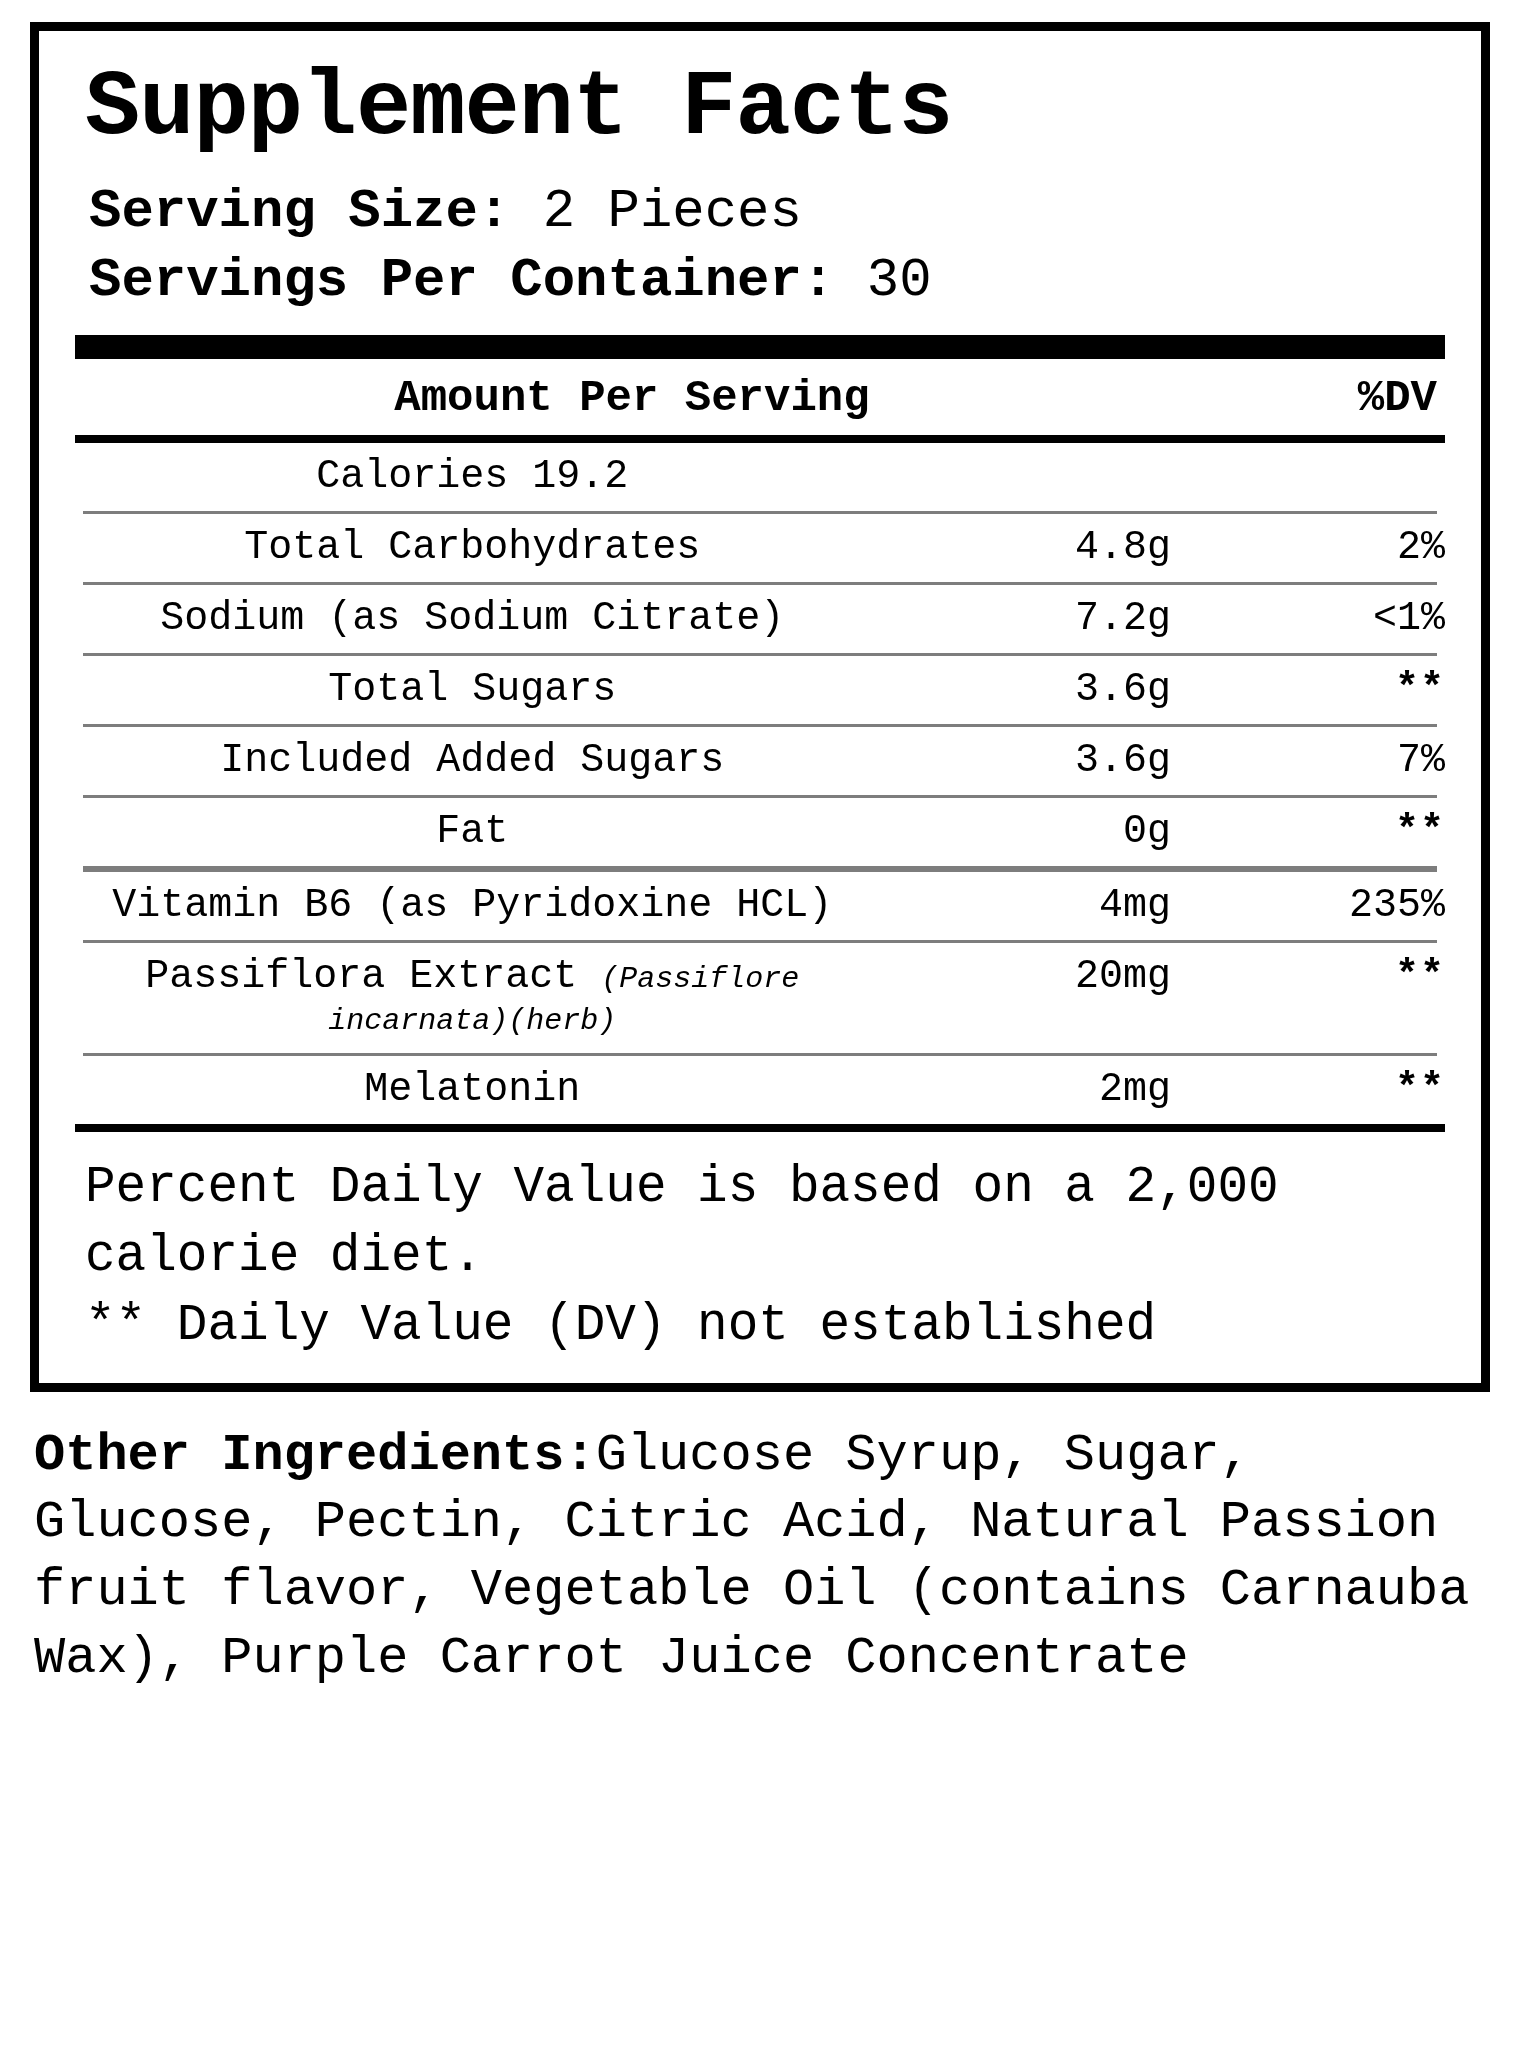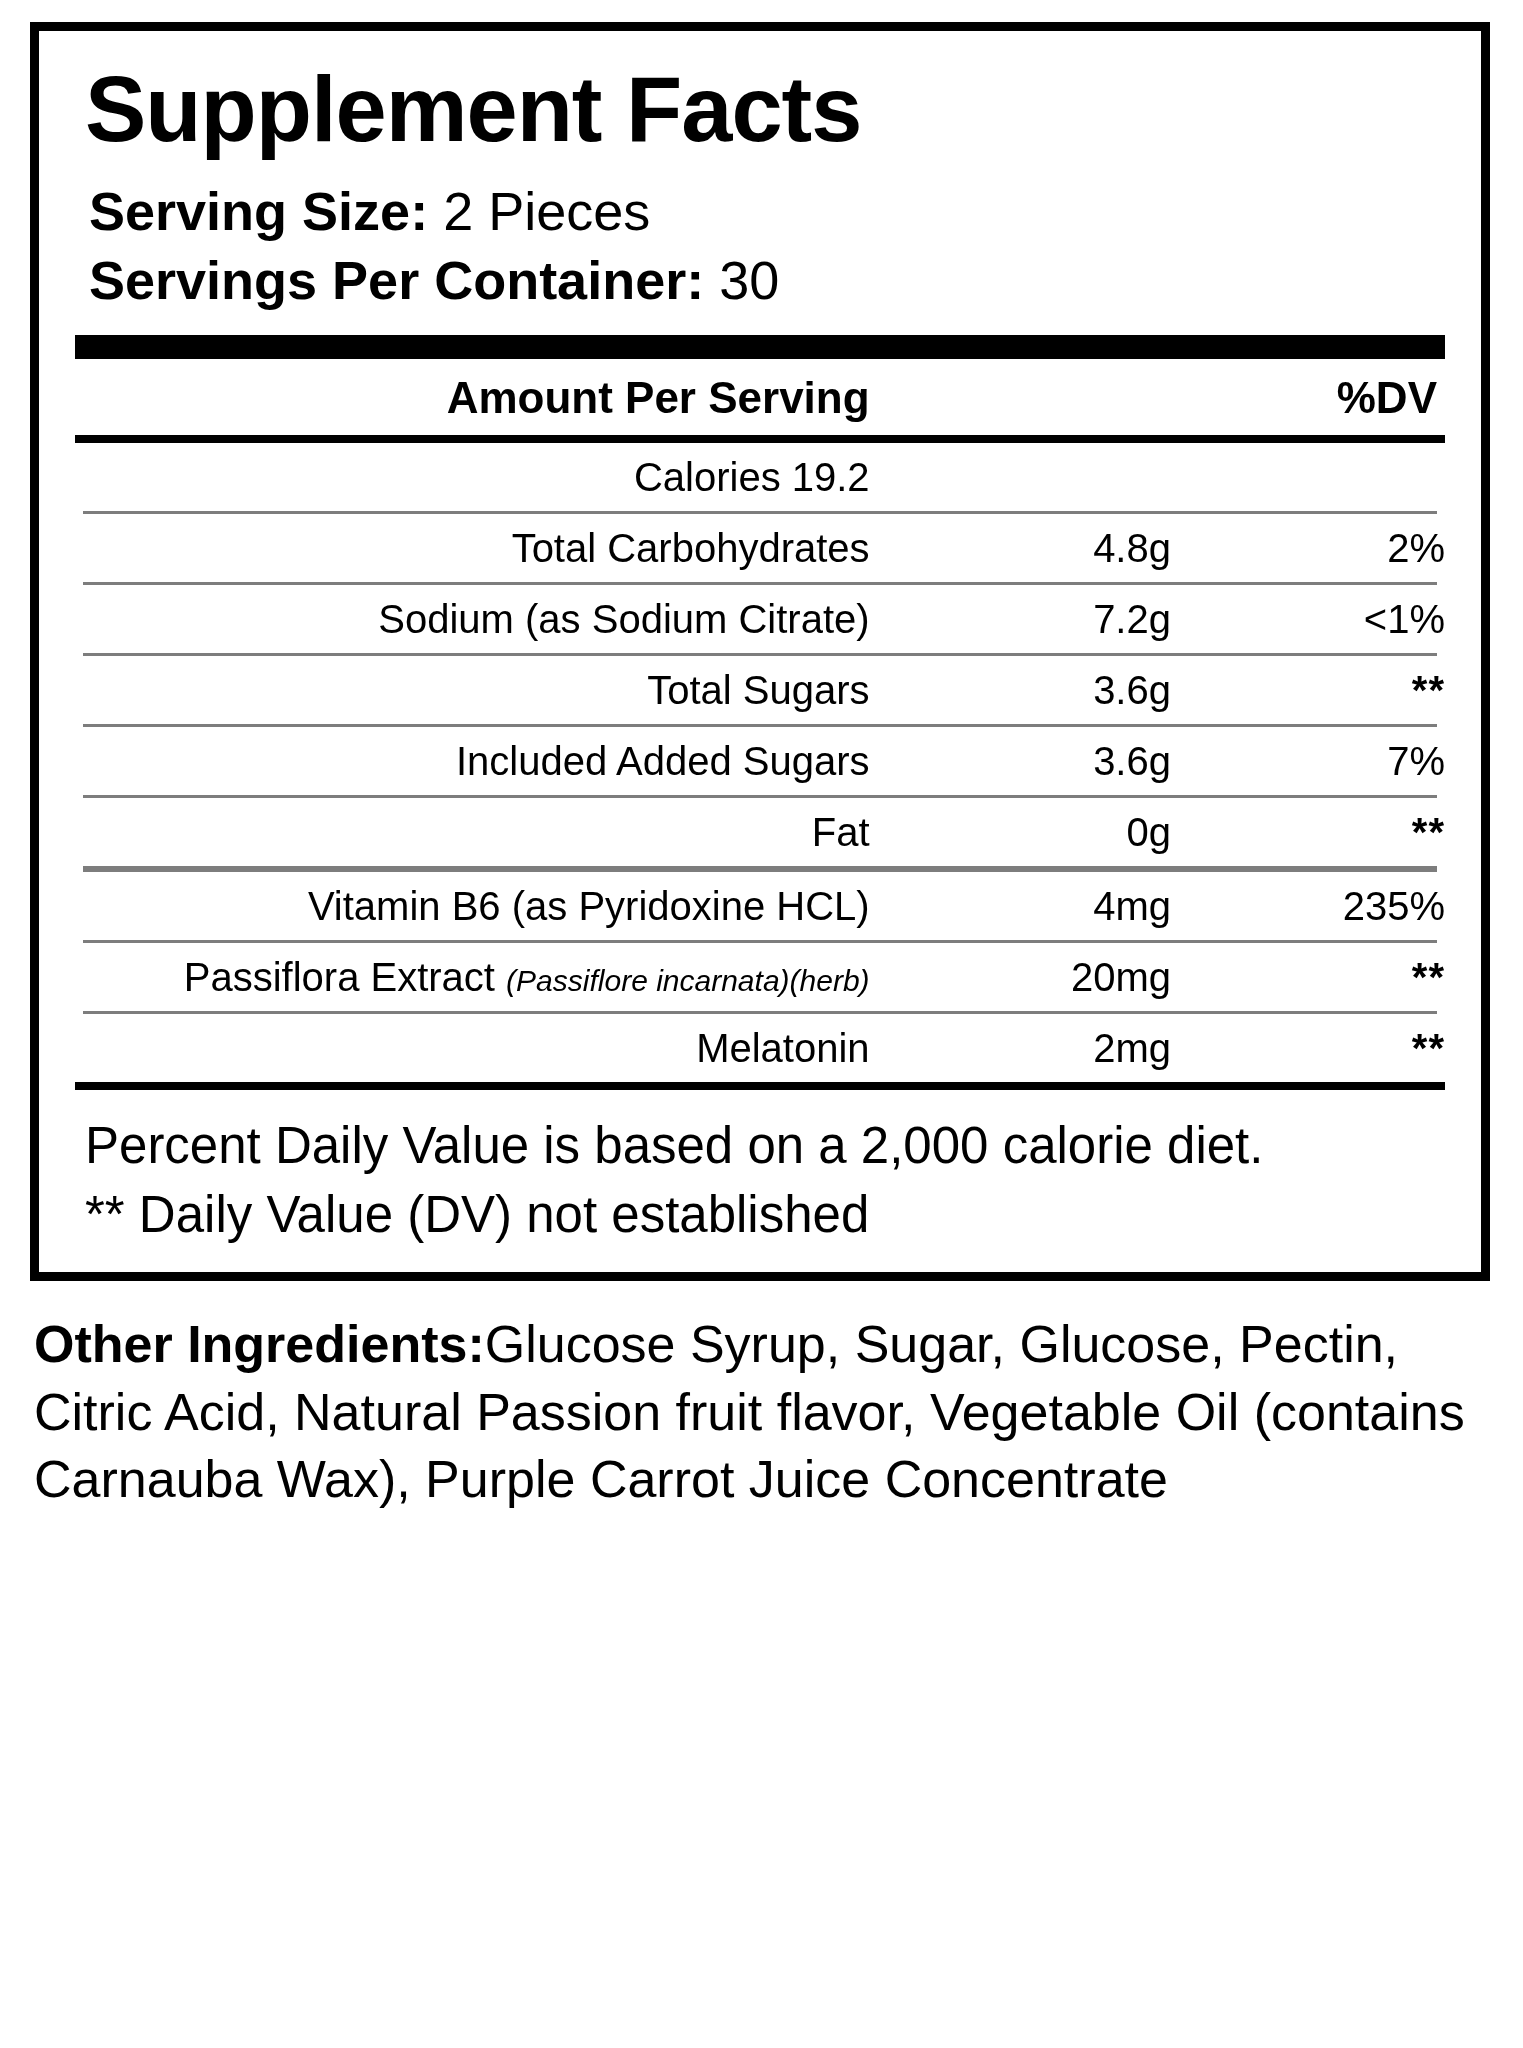--- a/index.html
+++ b/index.html
@@ -13,20 +13,21 @@
     font-family: "Liberation Sans", sans-serif;
     color: #000000;
     -webkit-font-smoothing: antialiased;
   }
   .page {
     position: relative;
     width: 1523px;
     height: 2048px;
     box-sizing: border-box;
     padding: 22px 30px 8px 30px;
+    font-family: Liberation Mono, monospace;
   }
   .panel {
     border: 9px solid #000;
     box-sizing: border-box;
     padding: 26px 28px 22px 28px;
     width: 1460px;
   }
   .title {
     font-size: 92px;
     font-weight: bold;
@@ -75,21 +76,21 @@
   .rule-thin {
     height: 3px;
     background: #7d7d7d;
     margin: 0 8px;
   }
   .row td {
     font-size: 40px;
     padding: 13px 0 13px 0;
     line-height: 1.05;
   }
-  .c-name { text-align: right; padding-left: 10px; }
+  .c-name { text-align: center; padding-left: 10px; }
   .c-amt  { text-align: right; padding-right: 10px; }
   .c-dv   { text-align: right; padding-right: 8px; }
   .indent-1 { padding-left: 30px; }
   .indent-2 { padding-left: 92px; }
   .stars {
     font-weight: bold;
     font-size: 40px;
     letter-spacing: 1px;
   }
   .ital {

